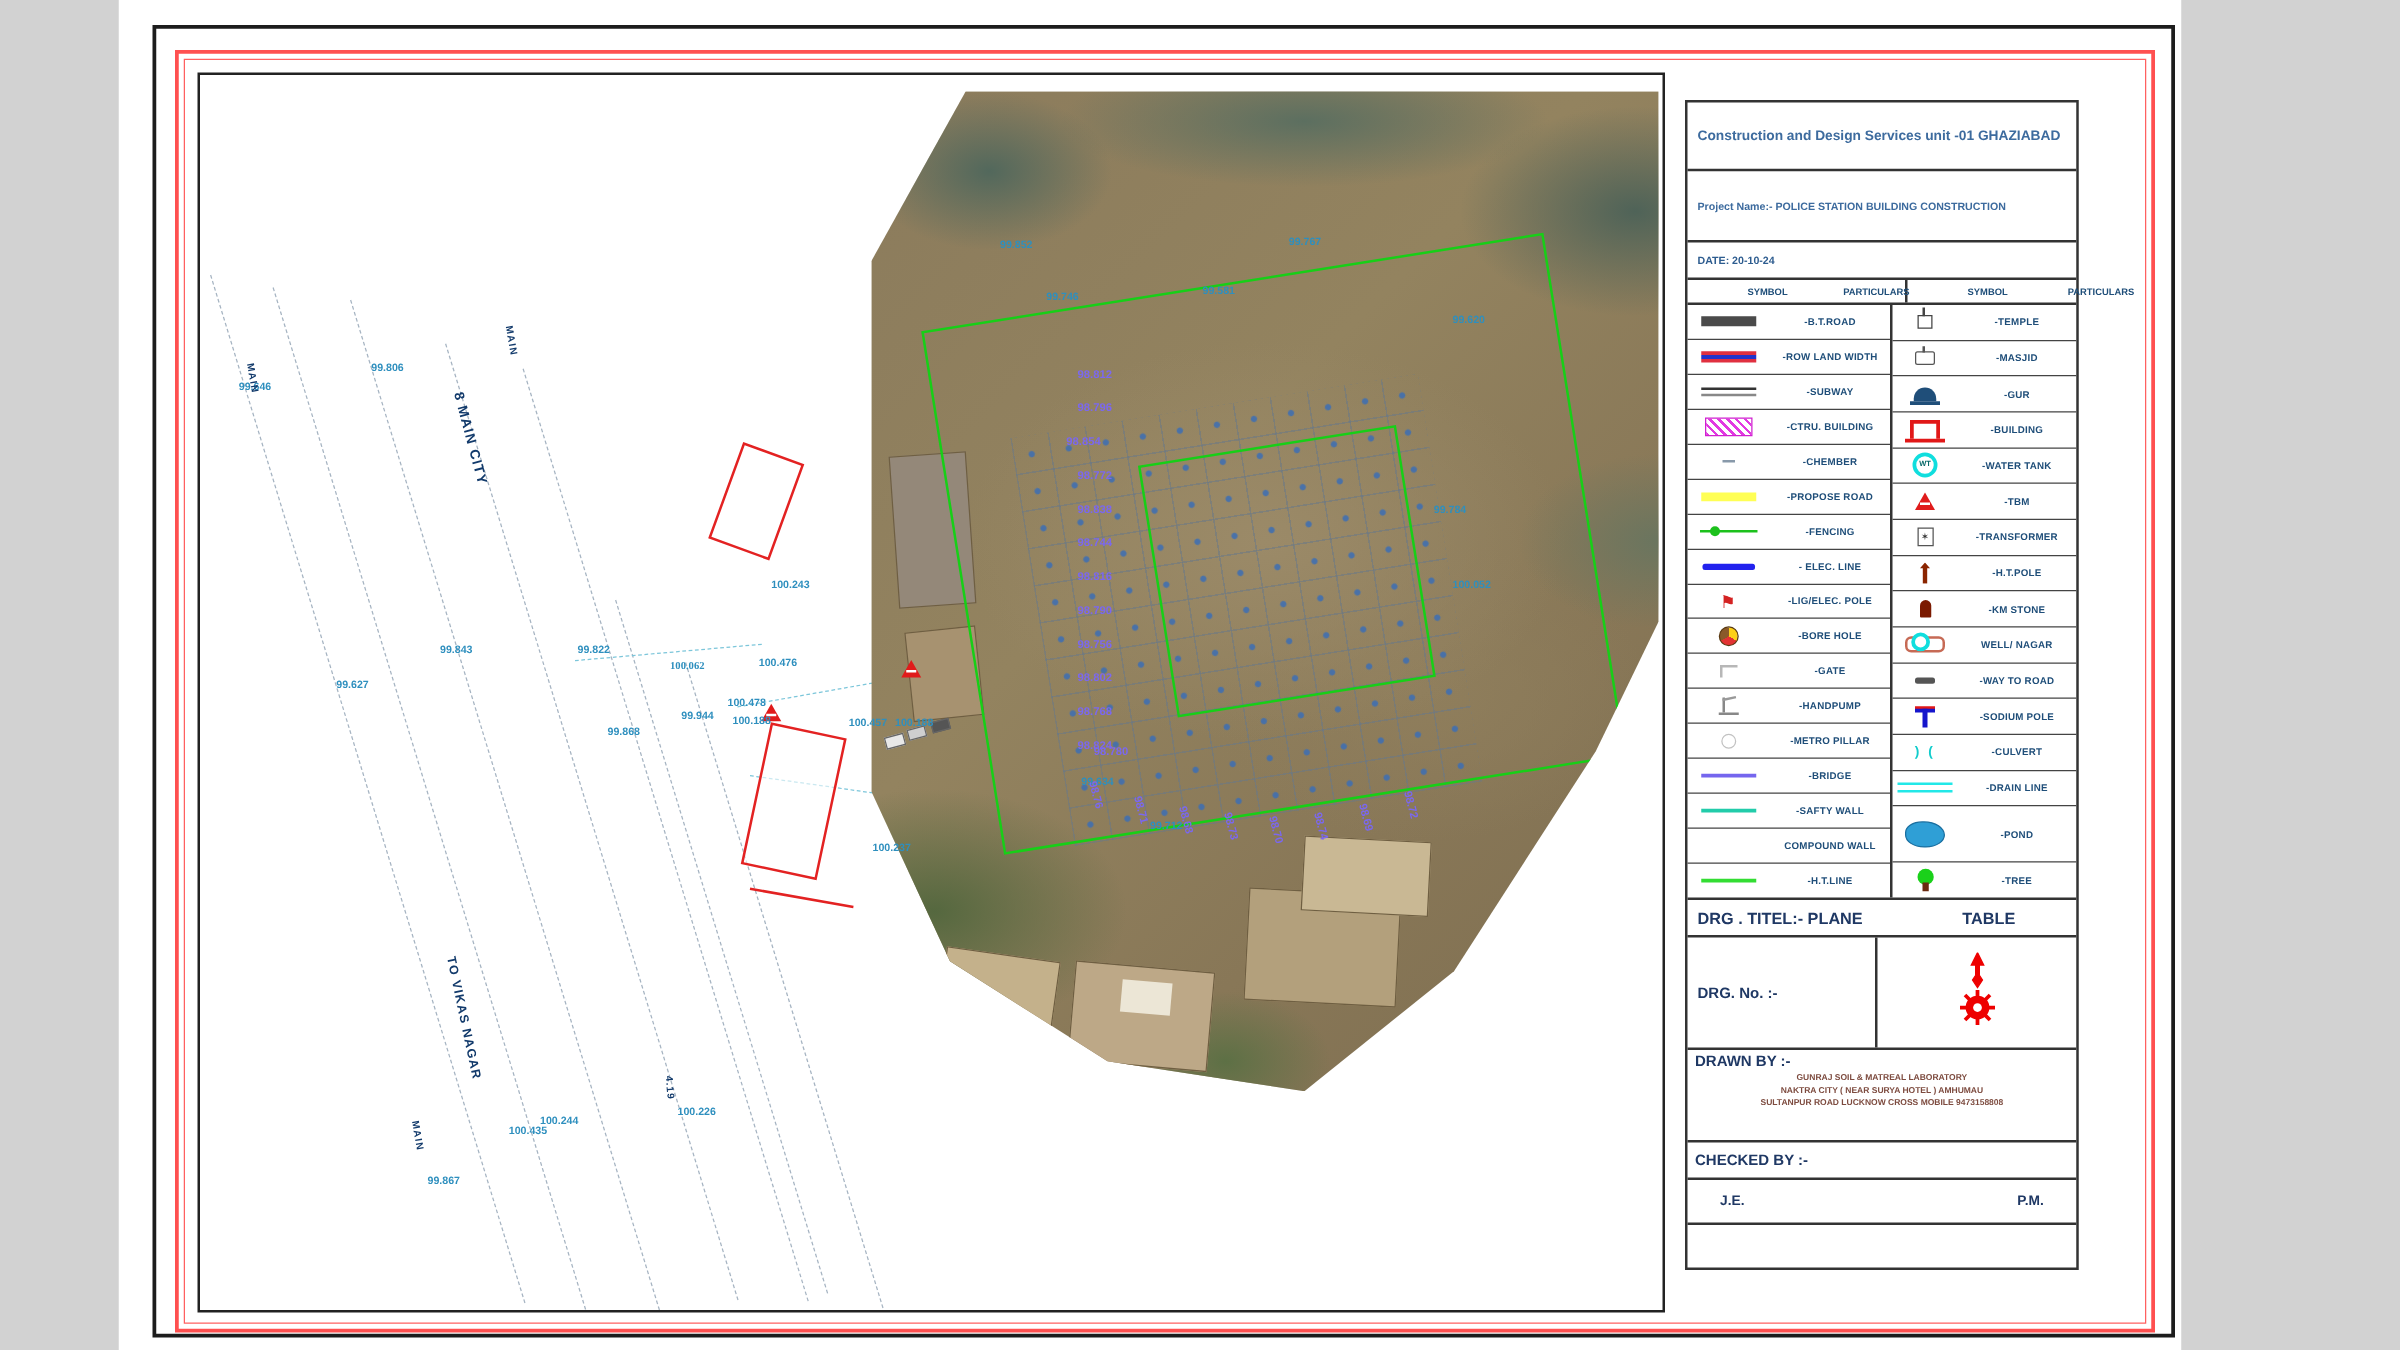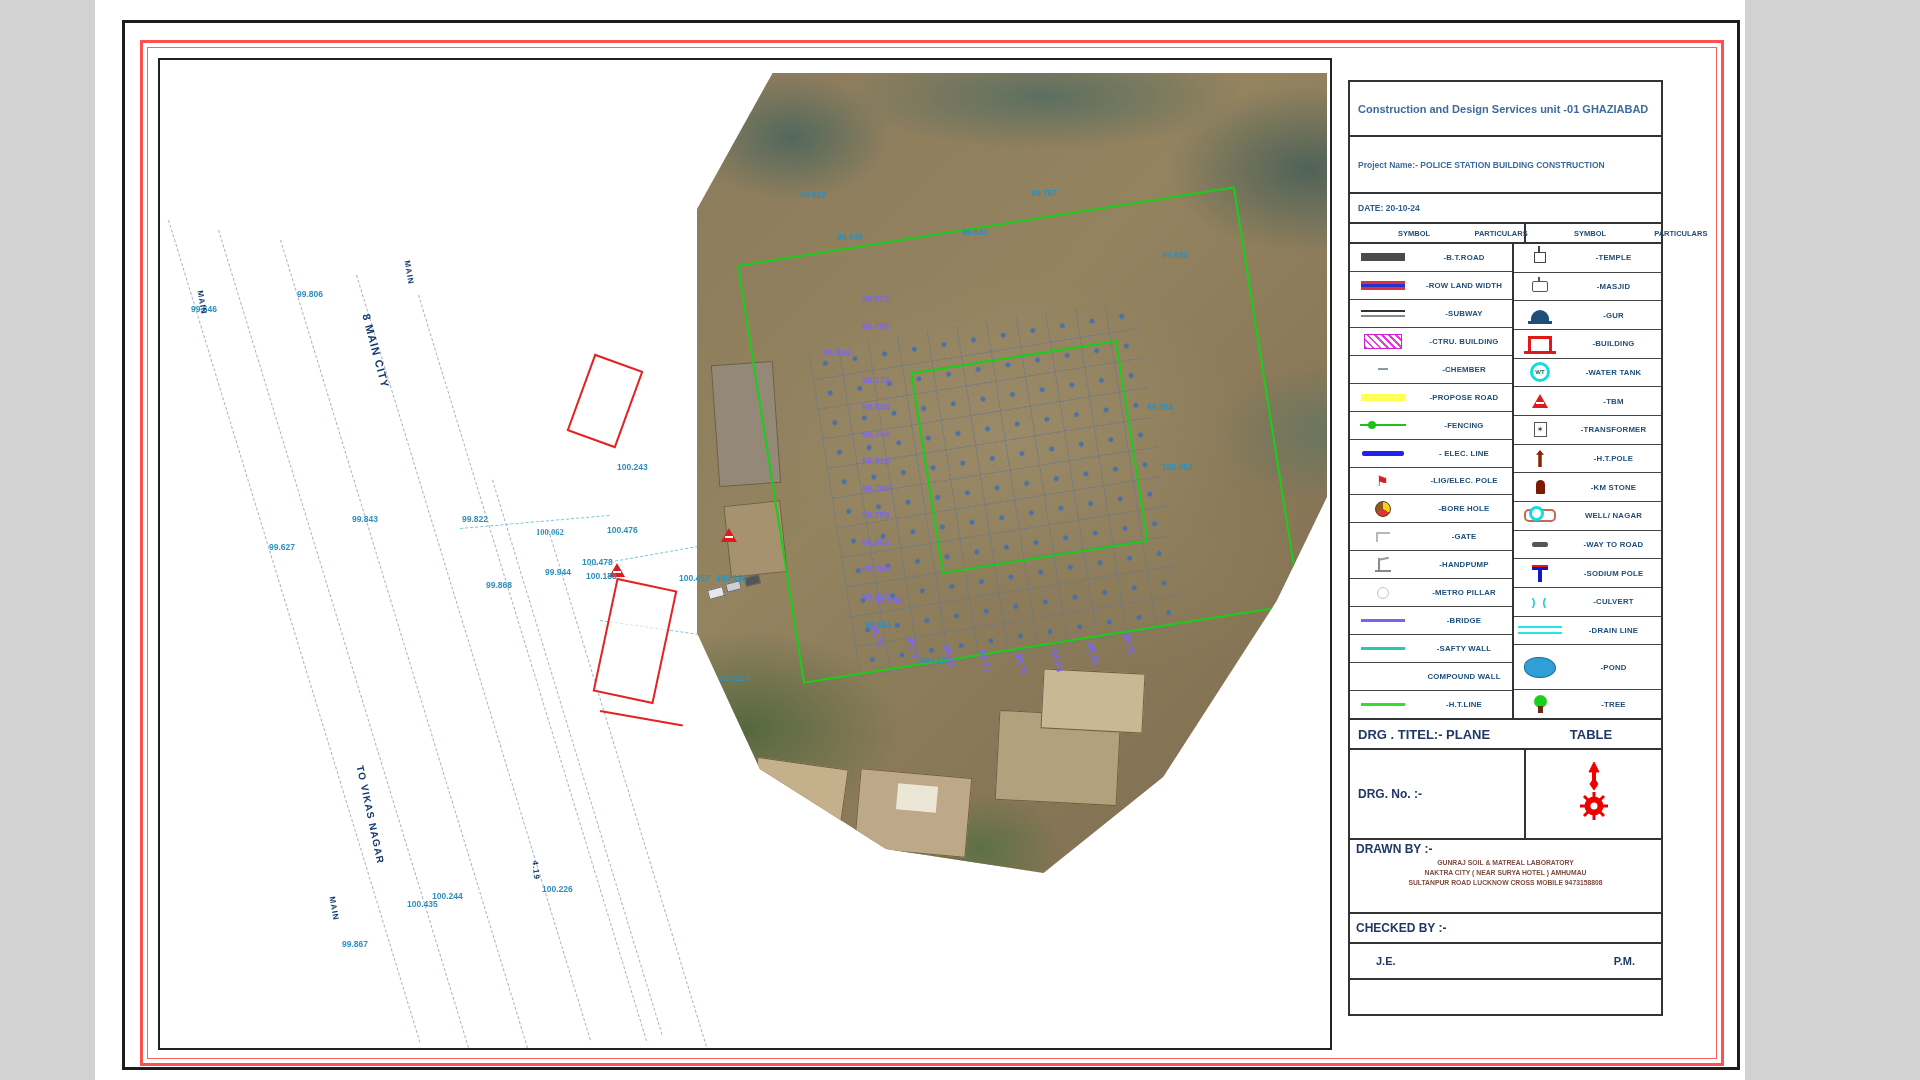--- a/index.html
+++ b/index.html
@@ -59,21 +59,21 @@
   .lrow{flex:1;display:flex;align-items:center;border-bottom:1.5px solid #444;box-sizing:border-box;}
   .lrow:last-child{border-bottom:none;}
   .lrow.tall{flex:1.6;}
   .symcell{width:66px;flex:none;display:flex;align-items:center;justify-content:center;}
   .legend-col.right .symcell{width:52px;}
   .llabel{flex:1;text-align:center;font-size:7.8px;font-weight:bold;color:#1f4e79;letter-spacing:.2px;}
   .drg-title{height:30px;border-bottom:2px solid #333;box-sizing:border-box;display:flex;align-items:center;font-size:13px;font-weight:bold;color:#1f3864;}
   .drg-title .t-left{padding-left:8px;flex:1;}
   .drg-title .t-right{width:140px;text-align:center;}
   .drg-no{height:90px;border-bottom:2px solid #333;box-sizing:border-box;display:flex;}
-  .drg-no .cell-l{width:176px;border-right:2px solid #333;box-sizing:border-box;display:flex;align-items:center;padding-left:8px;font-size:12px;font-weight:bold;color:#1f3864;}
+  .drg-no .cell-l{width:152px;border-right:2px solid #333;box-sizing:border-box;display:flex;align-items:center;padding-left:8px;font-size:12px;font-weight:bold;color:#1f3864;}
   .drg-no .cell-r{flex:1;display:flex;align-items:center;justify-content:center;}
   .drawn{height:74px;border-bottom:2px solid #333;box-sizing:border-box;padding:2px 6px;}
   .drawn .lbl{font-size:12px;font-weight:bold;color:#1f3864;}
   .drawn .sub{text-align:center;font-size:6.8px;font-weight:bold;color:#7d4b3f;line-height:1.5;margin-top:2px;}
   .checked{height:30px;border-bottom:2px solid #333;box-sizing:border-box;display:flex;align-items:center;padding-left:6px;font-size:12px;font-weight:bold;color:#1f3864;}
   .approve{height:36px;border-bottom:2.5px solid #333;box-sizing:border-box;display:flex;align-items:center;justify-content:space-between;padding:0 26px;font-size:11px;font-weight:bold;color:#1f3864;}
   .emptyrow{flex:1;}
 
   
   .g{display:inline-block;position:relative;}
@@ -176,39 +176,39 @@
       <span class="pt cyan" style="left: 109px; top: 482px;">99.627</span>
       <span class="pt cyan" style="left: 457px; top: 402px;">100.243</span>
       <span class="pt cyan" style="left: 376px; top: 467px; font-family: Liberation Serif, serif;">100.062</span>
       <span class="pt cyan" style="left: 447px; top: 465px;">100.476</span>
       <span class="pt cyan" style="left: 302px; top: 454px;">99.822</span>
       <span class="pt cyan" style="left: 192px; top: 454px;">99.843</span>
       <span class="pt cyan" style="left: 422px; top: 497px;">100.478</span>
       <span class="pt cyan" style="left: 326px; top: 520px;">99.868</span>
       <span class="pt cyan" style="left: 426px; top: 511px;">100.188</span>
       <span class="pt cyan" style="left: 385px; top: 507px;">99.944</span>
-      <span class="pt cyan" style="left: 538px; top: 613px; margin-left: 21px;">100.237</span>
+      <span class="pt cyan" style="left: 538px; top: 613px;">100.237</span>
       <span class="pt cyan" style="left: 272px; top: 831px;">100.244</span>
       <span class="pt cyan" style="left: 247px; top: 839px;">100.435</span>
       <span class="pt cyan" style="left: 182px; top: 863px; margin-top: 16px;">99.867</span>
       <span class="pt cyan" style="left: 382px; top: 824px;">100.226</span>
       <span class="pt cyan" style="left: 519px; top: 513px;">100.457</span>
       <span class="pt cyan" style="left: 556px; top: 513px;">100.188</span>
       <span class="pt cyan" style="left: 677px; top: 172px;">99.746</span>
       <span class="pt cyan" style="left: 802px; top: 167px;">99.581</span>
       <span class="pt cyan" style="left: 1002px; top: 190px;">99.620</span>
       <span class="pt cyan" style="left: 987px; top: 342px;">99.784</span>
       <span class="pt cyan" style="left: 1002px; top: 402px;">100.052</span>
       <span class="pt cyan" style="left: 705px; top: 560px;">99.634</span>
       <span class="pt cyan" style="left: 760px; top: 595px;">99.712</span>
       <span class="pt cyan" style="left: 640px; top: 130px;">99.852</span>
       <span class="pt cyan" style="left: 871px; top: 128px;">99.767</span>
       <span class="pt purple" style="left: 702px; top: 234px;">98.812</span>
       <span class="pt purple" style="left: 702px; top: 261px;">98.796</span>
-      <span class="pt purple" style="left: 663px; top: 288px;">98.854</span>
+      <span class="pt purple" style="left: 693px; top: 288px;">98.854</span>
       <span class="pt purple" style="left: 702px; top: 315px;">98.772</span>
       <span class="pt purple" style="left: 702px; top: 342px;">98.838</span>
       <span class="pt purple" style="left: 702px; top: 369px;">98.744</span>
       <span class="pt purple" style="left: 702px; top: 396px;">98.816</span>
       <span class="pt purple" style="left: 702px; top: 423px;">98.790</span>
       <span class="pt purple" style="left: 702px; top: 450px;">98.756</span>
       <span class="pt purple" style="left: 702px; top: 477px;">98.802</span>
       <span class="pt purple" style="left: 702px; top: 504px;">98.768</span>
       <span class="pt purple" style="left: 702px; top: 531px;">98.824</span>
       <span class="pt purple" style="left: 702px; top: 536px; padding-left: 13px;">98.780</span>

